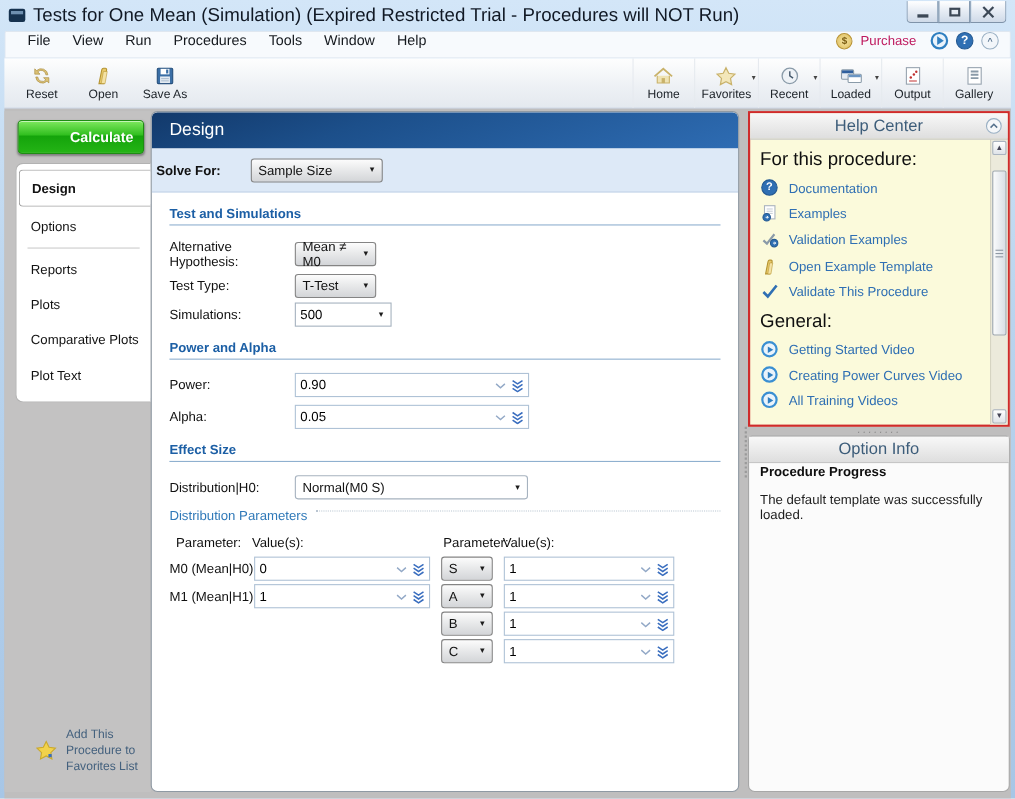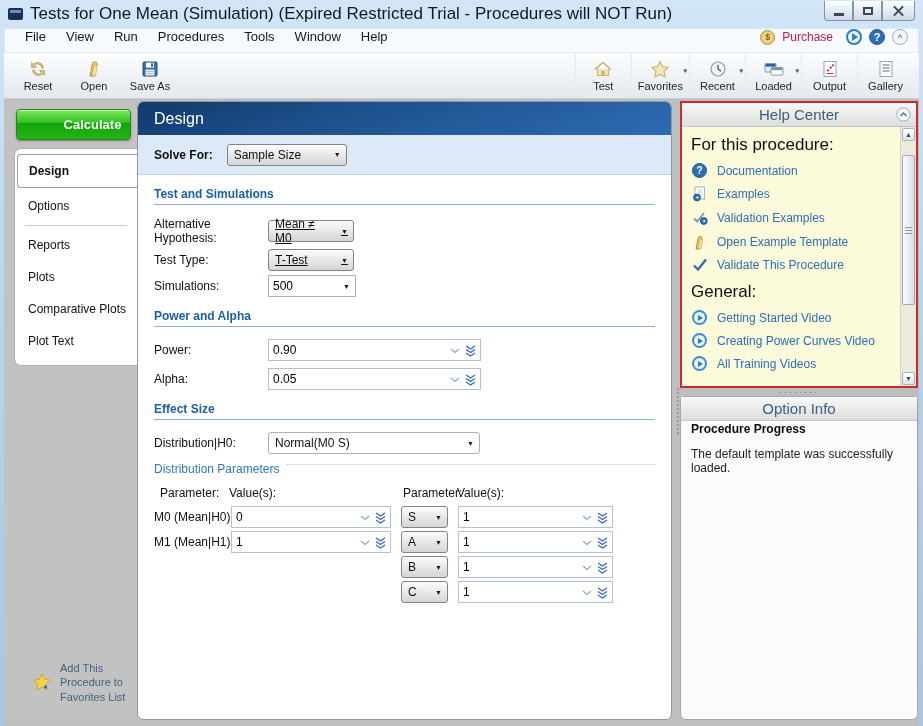--- a/index.html
+++ b/index.html
@@ -60,32 +60,32 @@
   .tabs-box { background:#fff; border:1px solid #b2b2b2; border-right:none; border-radius:7px 0 0 7px; margin-left:10px; padding:5px 0 8px; }
   .tab { padding:9px 0 9px 13px; font-size:12px; color:#121212; cursor:default; }
   .tab.selected { font-weight:bold; border:1px solid #9c9c9c; border-right:none; border-radius:4px 0 0 4px; margin:0 0 2px 2px; padding-left:11px; background:#fff; }
   .tab-sep { height:1px; background:#cccccc; margin:3px 10px 3px 10px; }
   .fav-note { margin-top:auto; display:flex; align-items:center; gap:6px; padding:8px 2px 16px 26px; color:#44617e; font-size:11px; line-height:1.3; }
   
   .design-panel { flex:1; min-width:0; background:#fff; border:1px solid #8f99a3; border-radius:6px; margin:0 3px 0 0;
                   display:flex; flex-direction:column; overflow:hidden; }
   .design-header { height:33px; flex:none; color:#fff; font-size:16px; display:flex; align-items:center; padding-left:16px;
       background:linear-gradient(160deg,#12396b 0%,#1c4f8a 35%,#2e6cb3 100%); border-radius:5px 5px 0 0; }
-  .solvefor-row { height:40px; flex:none; background:#dde9f7; border-bottom:1px solid #c3d4e8; display:flex; align-items:center; padding-left:16px; gap:14px; }
+  .solvefor-row { height:40px; flex:none; background:#dde9f7; border-bottom:1px solid #c3d4e8; display:flex; align-items:center; padding-left:4px; gap:27px; }
   .solvefor-label { font-weight:bold; font-size:12px; }
   .content { flex:1; padding:6px 16px 10px; overflow:hidden; }
   .section-title { color:#1c5fa5; font-weight:bold; font-size:12px; border-bottom:1px solid #8fb0cf; padding-bottom:3px; margin:12px 0 12px; }
   .frow { display:flex; align-items:center; margin-bottom:4px; }
   .frow.sp { margin-bottom:7px; }
   .flabel { width:114px; flex:none; font-size:12px; }
   
   .dd { height:22px; background:linear-gradient(#fcfcfc,#e9eaeb 45%,#d3d5d8); border:1px solid #848484; border-radius:3px;
         display:inline-flex; align-items:center; justify-content:space-between; padding:0 5px 0 6px; font-size:12px; cursor:default; }
   .dd-arrow { font-size:7px; color:#1b1b1b; margin-left:7px; }
-  .w86{width:86px;text-decoration:underline;} .w120{width:120px;} .w212{width:212px;} .w47{width:47px;}
+  .w86{width:74px;} .w120{width:120px;} .w212{width:212px;} .w47{width:47px;}
   
   .combo { height:22px; width:88px; border:1px solid #a6b2bf; background:#fff; display:inline-flex; align-items:center; justify-content:space-between; padding:0 5px 0 2px; }
   .combo input { border:none; outline:none; width:55px; font:inherit; }
   
   .vfield { height:22px; border:1px solid #afc2d6; background:#fff; display:inline-flex; align-items:center; padding:0 4px 0 2px; }
   .vfield input { border:none; outline:none; flex:1; min-width:0; font:inherit; }
   .w213{width:213px;} .w160{width:160px;} .w155{width:155px;}
   .chev-sm { flex:none; margin:2px 5px 0 3px; }
   .chev-dbl { flex:none; margin-top:1px; }
   
@@ -197,21 +197,21 @@
         </svg>
       <span>Save As</span>
     </div>
     <div class="tb-right">
       <div class="tbtn">
         <svg width="22" height="20" viewBox="0 0 22 20">
             <path d="M3 10.5 11 3.5l8 7" fill="none" stroke="#c9b26a" stroke-width="1.6"></path>
             <path d="M5.5 9.8V16.5h11V9.8" fill="#efe3b4" stroke="#c9b26a"></path>
             <rect x="9.5" y="12" width="3" height="4.5" fill="#c9b26a"></rect>
           </svg>
-        <span>Test</span>
+        <span>Home</span>
       </div>
       <div class="tbtn">
         <svg width="22" height="20" viewBox="0 0 22 20">
             <path d="M11 2.5l2.5 5.1 5.6.8-4 3.9 1 5.6-5.1-2.7-5.1 2.7 1-5.6-4-3.9 5.6-.8z" fill="#f3e7ba" stroke="#c9b26a" stroke-width="1.1"></path>
           </svg>
         <span class="tb-da">▾</span>
         <span>Favorites</span>
       </div>
       <div class="tbtn">
         <svg width="22" height="20" viewBox="0 0 22 20">

